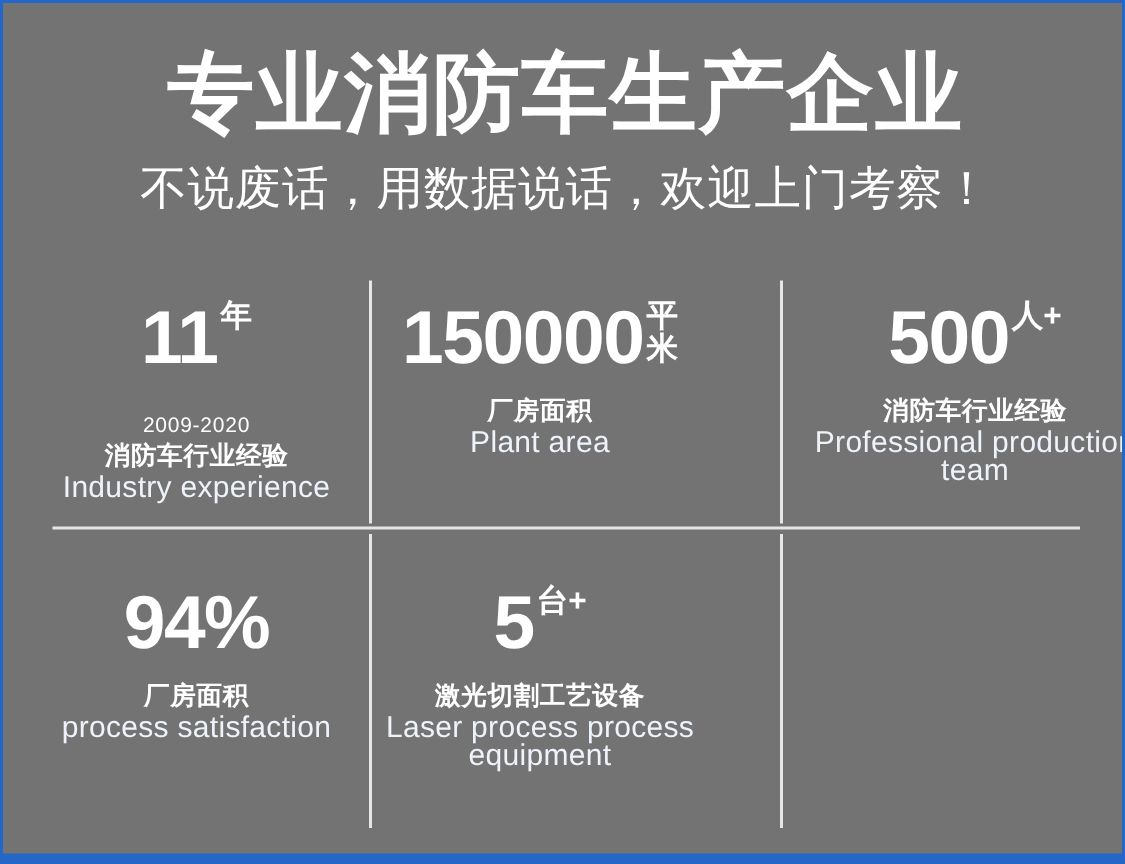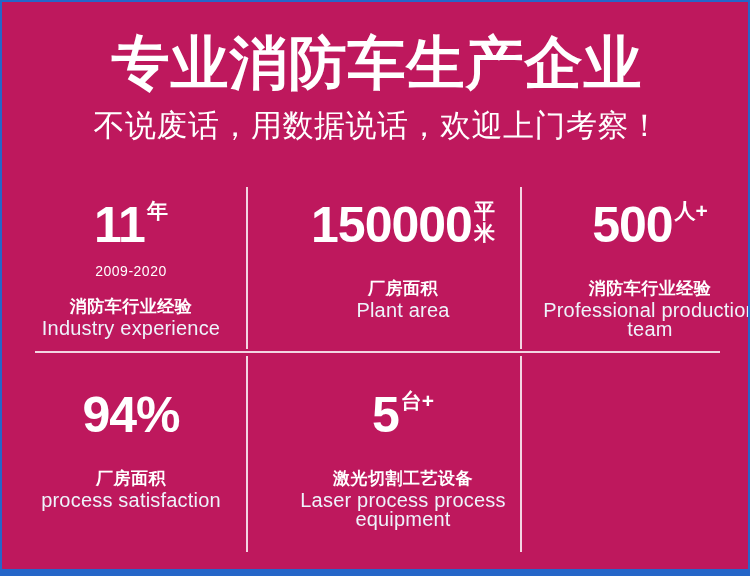--- a/index.html
+++ b/index.html
@@ -13,21 +13,21 @@
     overflow: hidden;
     font-family: "Liberation Sans", "DejaVu Sans", sans-serif;
     background: #1e5fc4;
   }
 
   .banner {
     position: relative;
     width: 750px;
     height: 576px;
     box-sizing: border-box;
-    background: #be185d;
+    background: #737373;
     border: 2px solid #2566c9;
     overflow: hidden;
   }
 
   
   .header {
     position: absolute;
     left: 0;
     top: 0;
     width: 750px;
@@ -69,21 +69,21 @@
   }
 
   .cell {
     position: absolute;
     text-align: center;
     color: #ffffff;
   }
   .cell.r0 { top: 8px;   height: 165px; }
   .cell.r1 { top: 198px; height: 165px; }
   .cell.c0 { left: 14px;  width: 230px; }
-  .cell.c1 { left: 246px; width: 224px; padding-left: 43px; }
+  .cell.c1 { left: 246px; width: 224px; }
   .cell.c2 { left: 520px; width: 218px; padding-left: 19px; }
 
   
   .bignum {
     display: block;
     height: 74px;
     line-height: 74px;
     white-space: nowrap;
     text-align: center;
   }
@@ -117,30 +117,30 @@
     padding-top: 12px;
     margin-left: 2px;
     font-size: 21px;
     font-weight: 700;
     line-height: 22px;
     white-space: nowrap;
   }
 
   .range {
     display: block;
-    margin-top: 0;
+    margin-top: 12px;
     font-size: 14px;
     line-height: 18px;
     font-weight: 400;
     color: #ffffff;
     letter-spacing: 0.5px;
   }
   .label-cn {
     display: block;
-    margin-top: 15px;
+    margin-top: 0;
     font-size: 17px;
     line-height: 23px;
     font-weight: 700;
     color: #ffffff;
     letter-spacing: 0.5px;
   }
   .label-en {
     display: block;
     margin-top: 1px;
     font-size: 20px;

